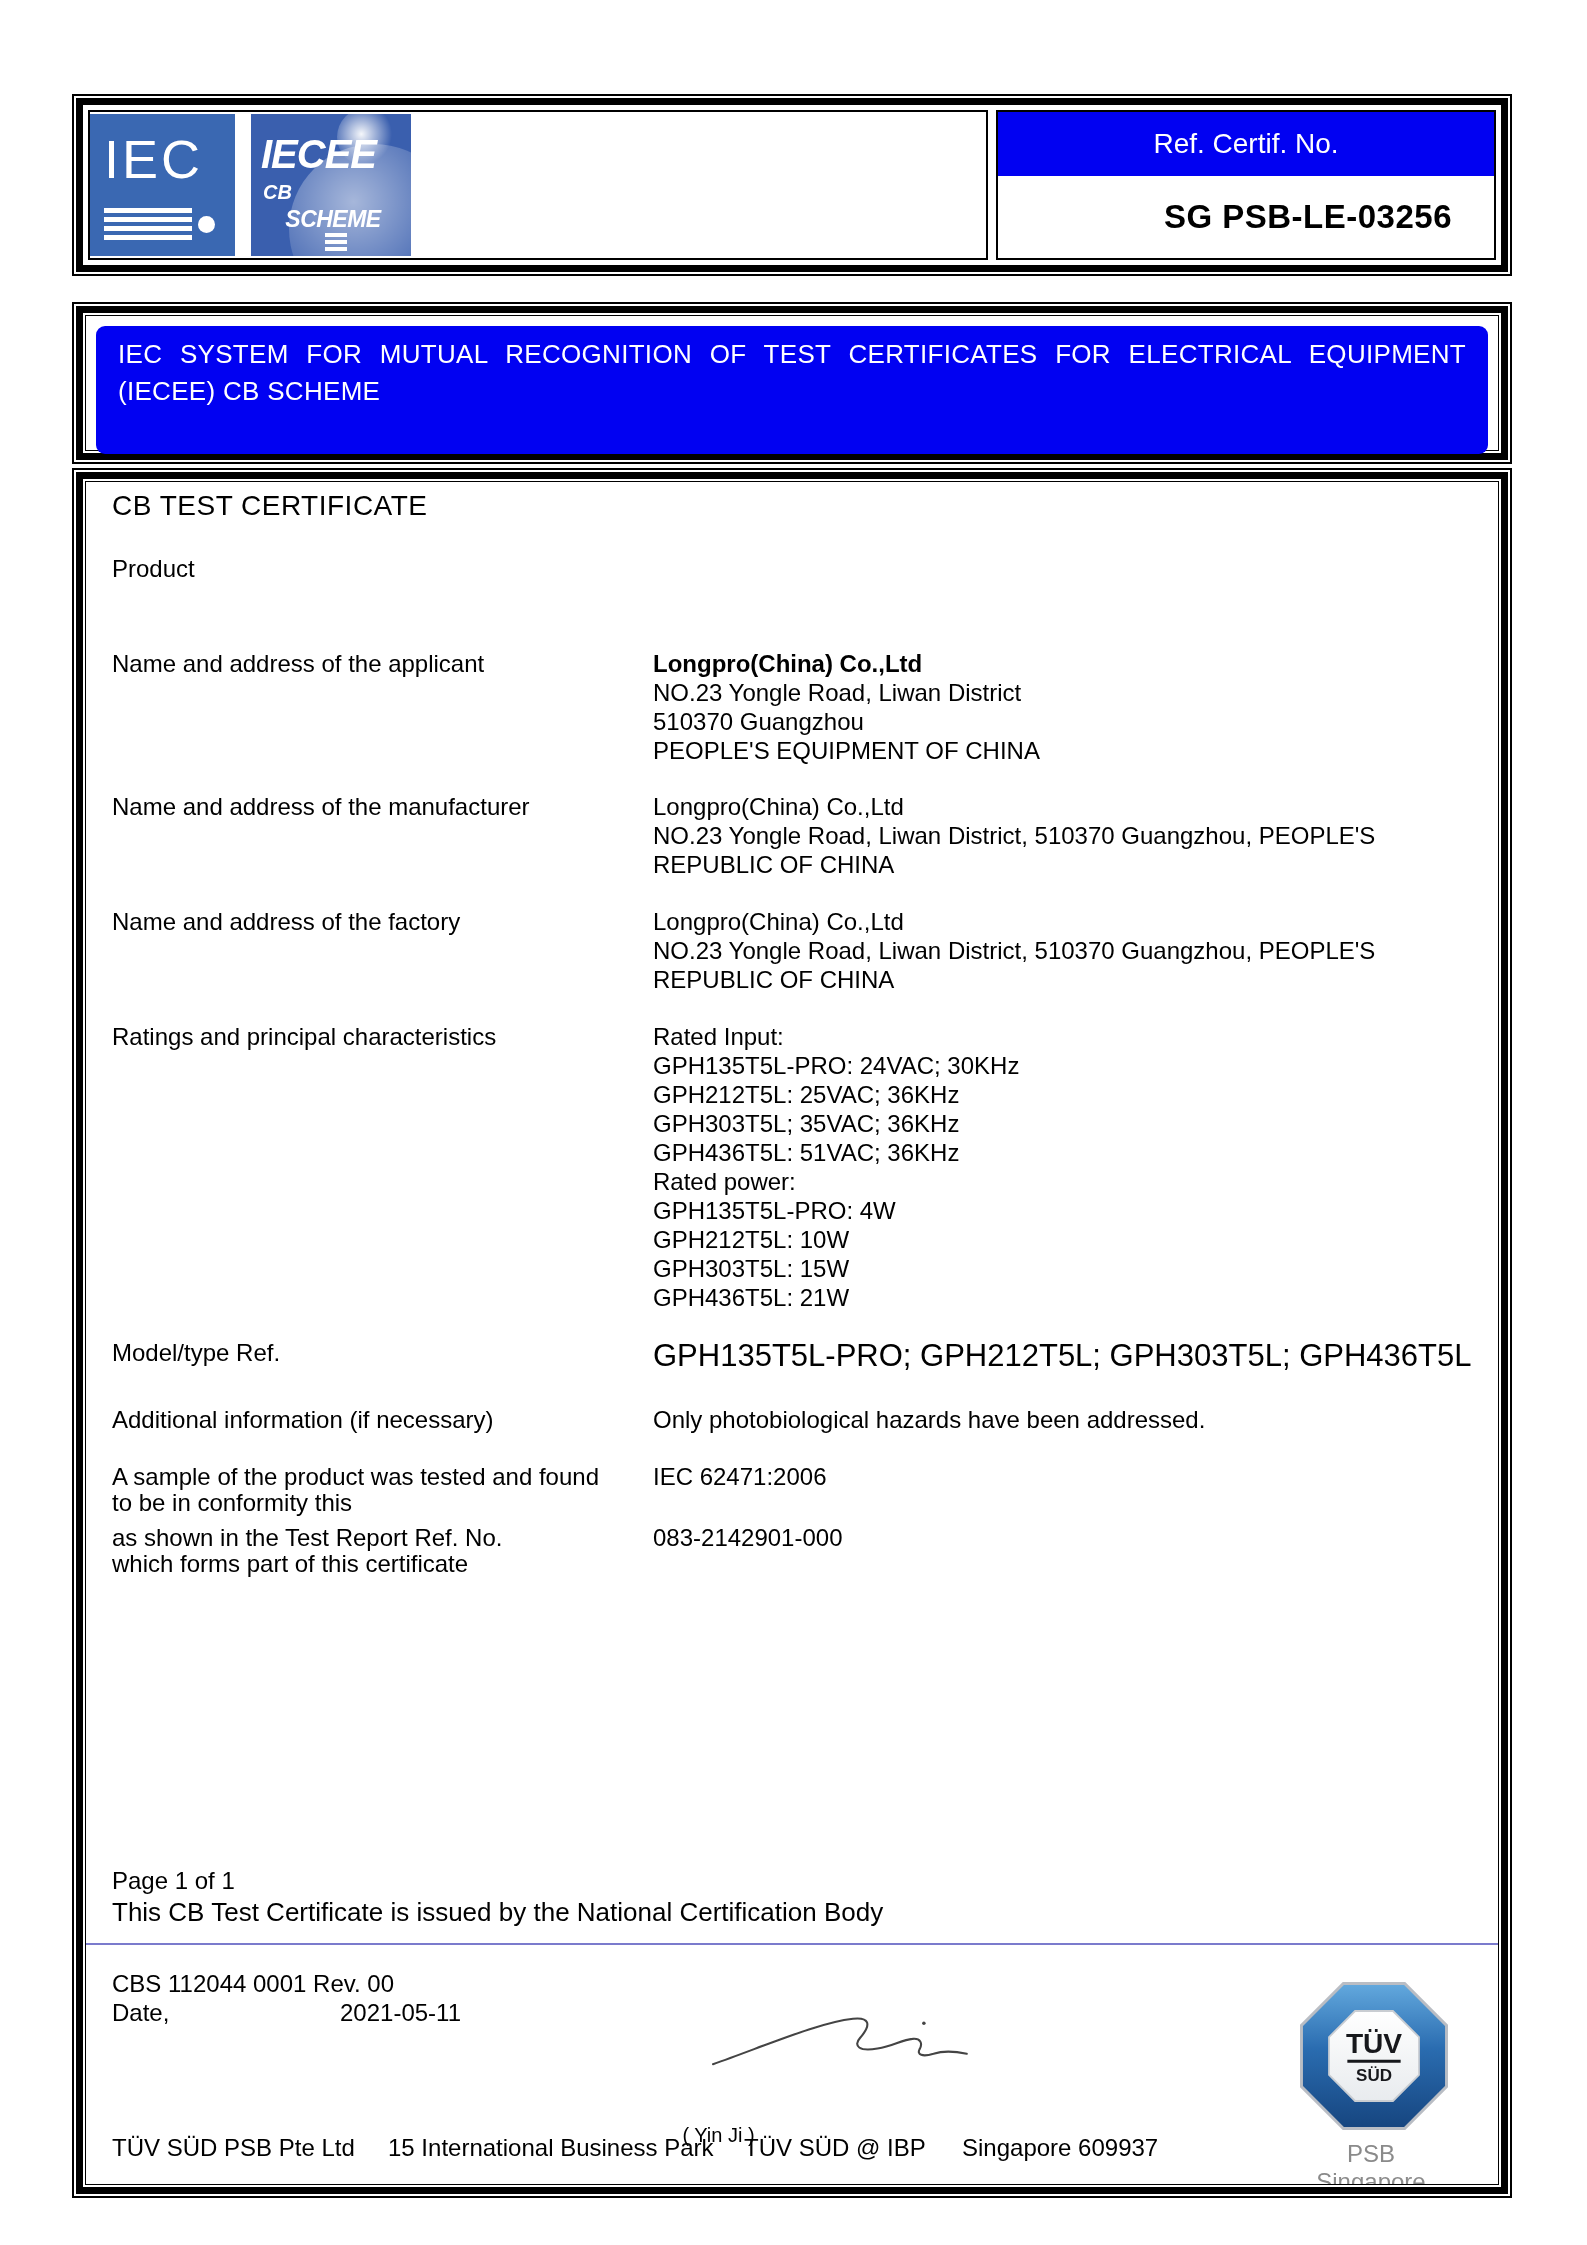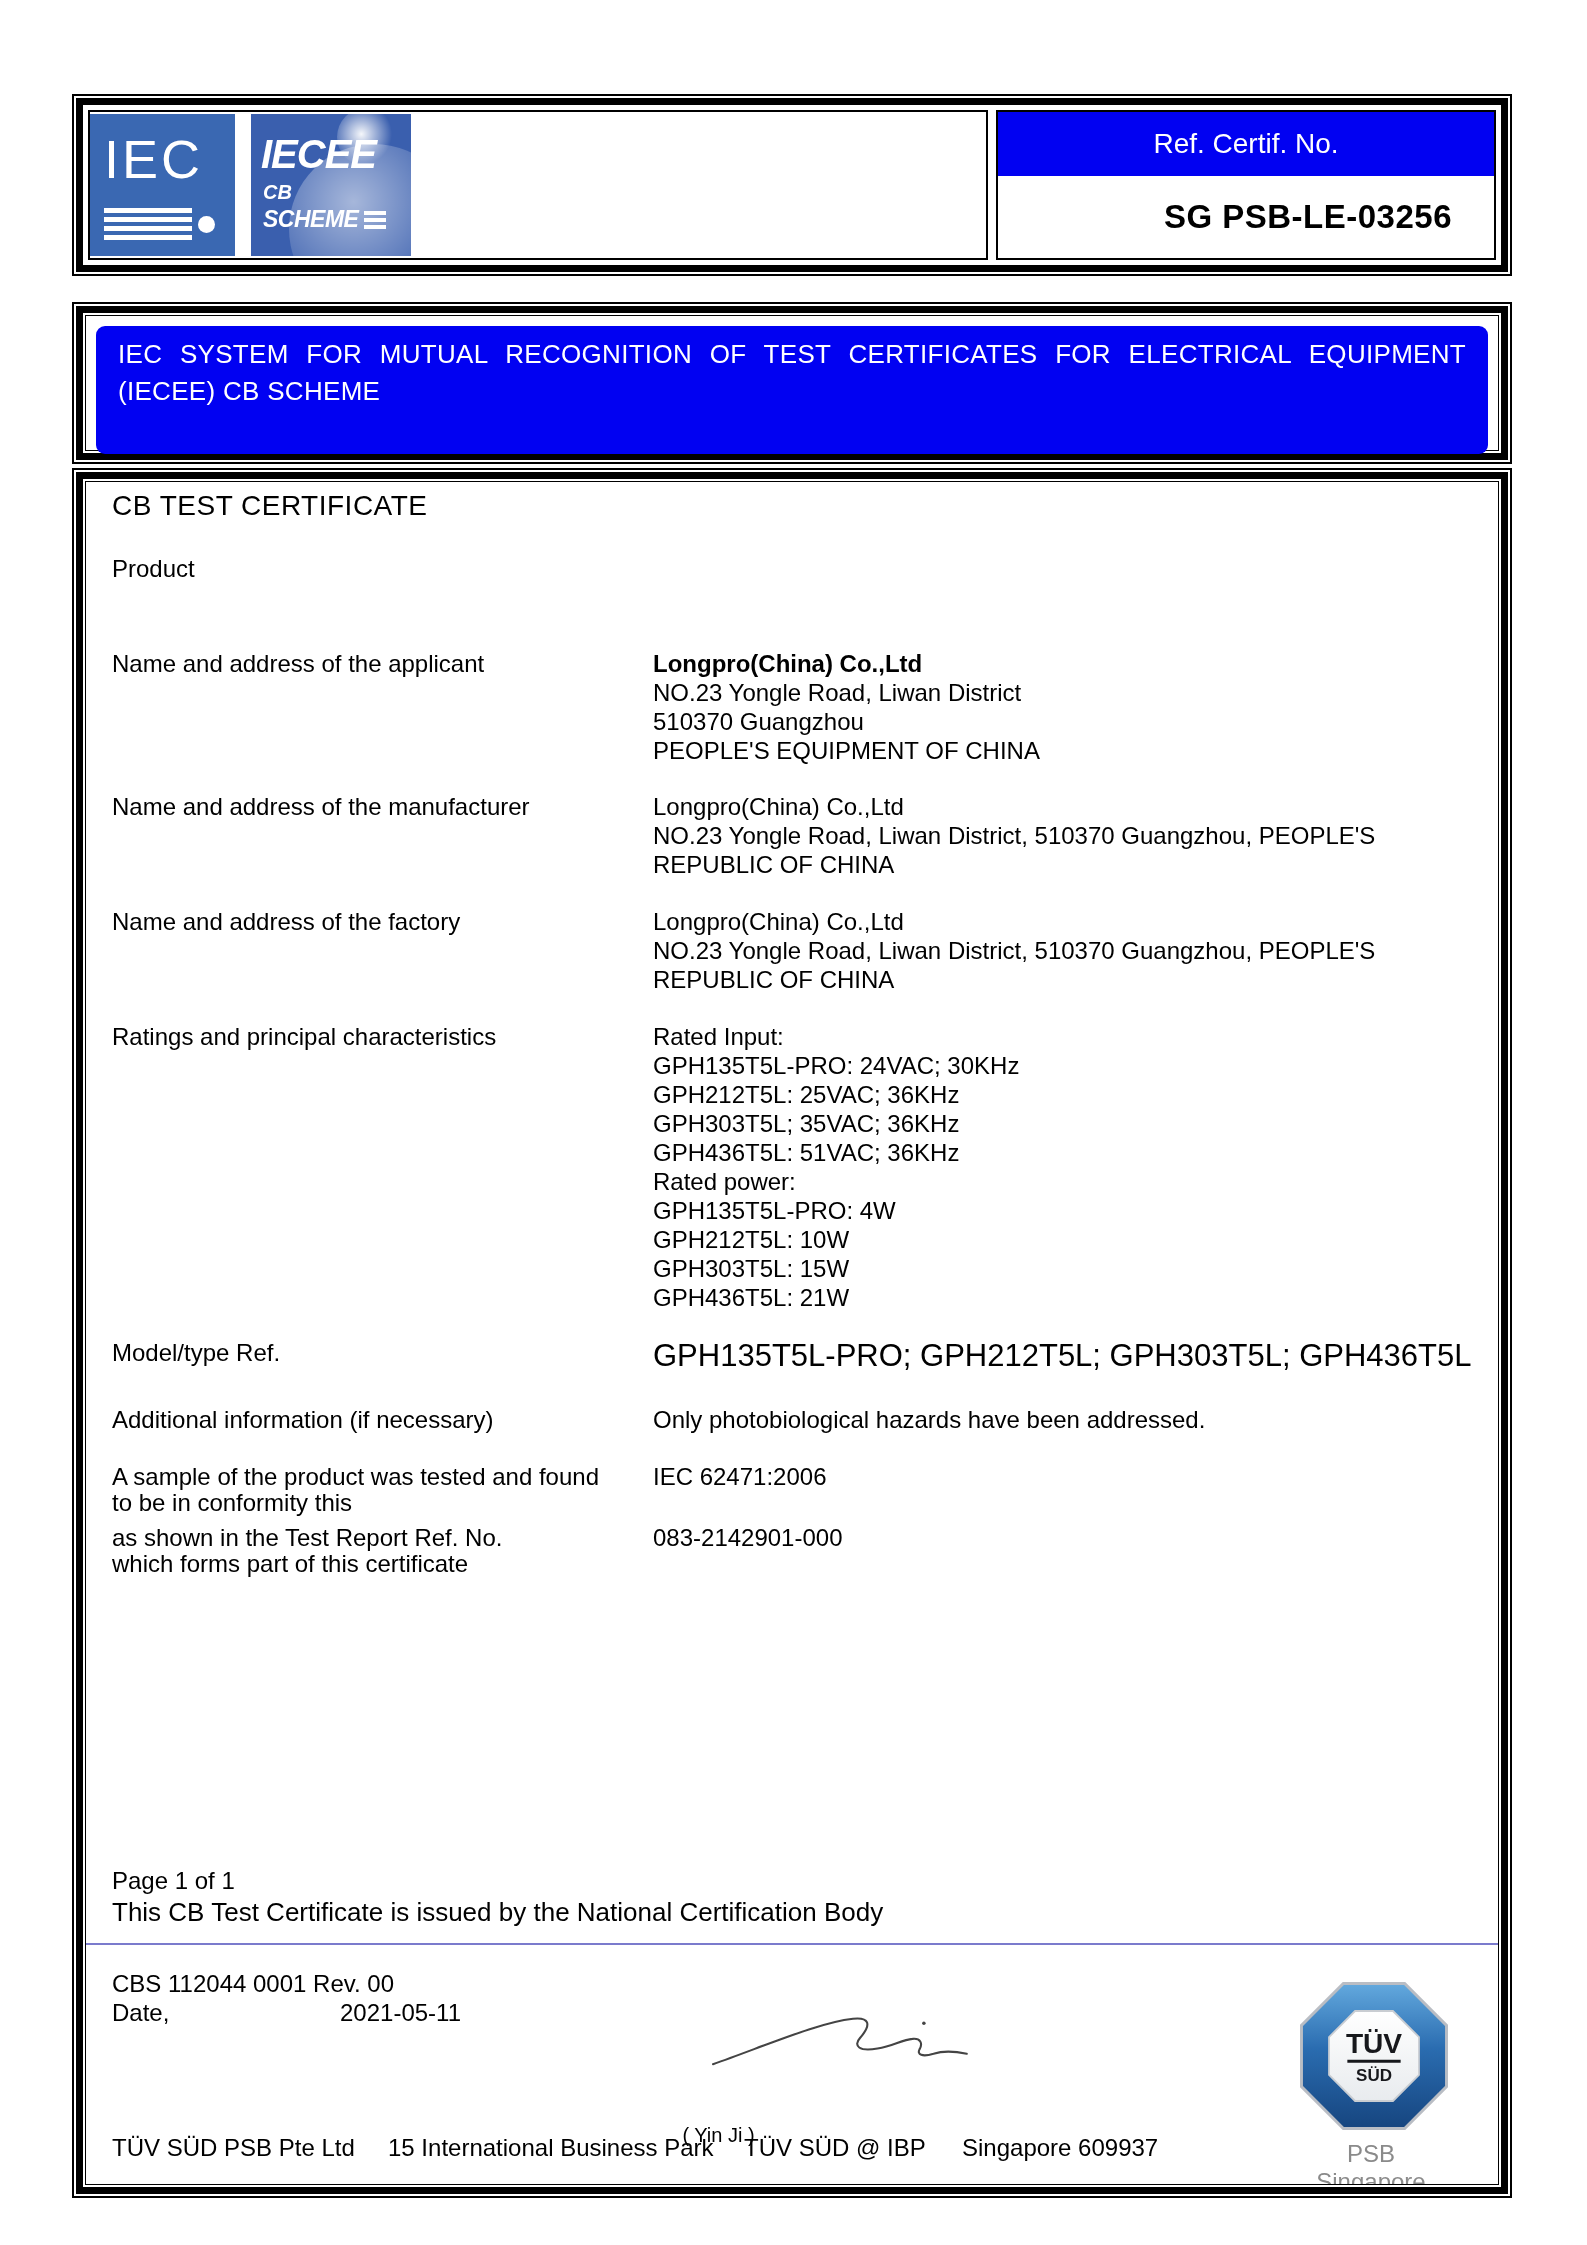--- a/index.html
+++ b/index.html
@@ -31,21 +31,21 @@
   .iec-dot{width:17px;height:17px;border-radius:50%;background:#fff;margin-left:6px;}
   .logo-gap{width:16px;background:#fff;}
   .iecee-block{width:160px;height:142px;background:var(--iecee-blue);position:relative;overflow:hidden;color:#fff;}
   .iecee-block .glow{position:absolute;border-radius:50%;pointer-events:none;}
   .iecee-block .g1{width:58px;height:58px;top:-6px;left:86px;
     background:radial-gradient(circle at 42% 45%,rgba(255,255,255,.95),rgba(255,255,255,0) 66%);}
   .iecee-block .g2{width:170px;height:170px;bottom:-58px;right:-48px;
     background:radial-gradient(circle at 38% 34%,rgba(255,255,255,.55),rgba(255,255,255,.10) 58%,rgba(255,255,255,0) 70%);}
   .iecee-t1{font-size:40px;font-weight:bold;font-style:italic;margin:18px 0 0 10px;letter-spacing:-1px;position:relative;}
   .iecee-t2{font-size:20px;font-weight:bold;font-style:italic;margin:4px 0 0 12px;position:relative;}
-  .iecee-t3row{display:flex;align-items:center;margin:2px 8px 0 12px;position:relative;}
+  .iecee-t3row{display:flex;align-items:center;margin:2px 8px 0 12px;position:relative;flex-direction:column;}
   .iecee-t3{font-size:23px;font-weight:bold;font-style:italic;letter-spacing:-0.5px;}
   .iecee-lines{display:flex;flex-direction:column;gap:3px;margin-left:6px;}
   .iecee-lines i{display:block;width:22px;height:4px;background:#fff;}
 
   .ref-box{flex:0 0 500px;margin-left:8px;border:2px solid #000;background:#fff;display:flex;flex-direction:column;}
   .ref-bar{height:64px;background:var(--banner-blue);color:#fff;font-size:28px;
     display:flex;align-items:center;justify-content:center;}
   .ref-no{flex:1;display:flex;align-items:center;justify-content:flex-end;
     padding-right:42px;font-size:33px;font-weight:bold;letter-spacing:0.5px;}
 

